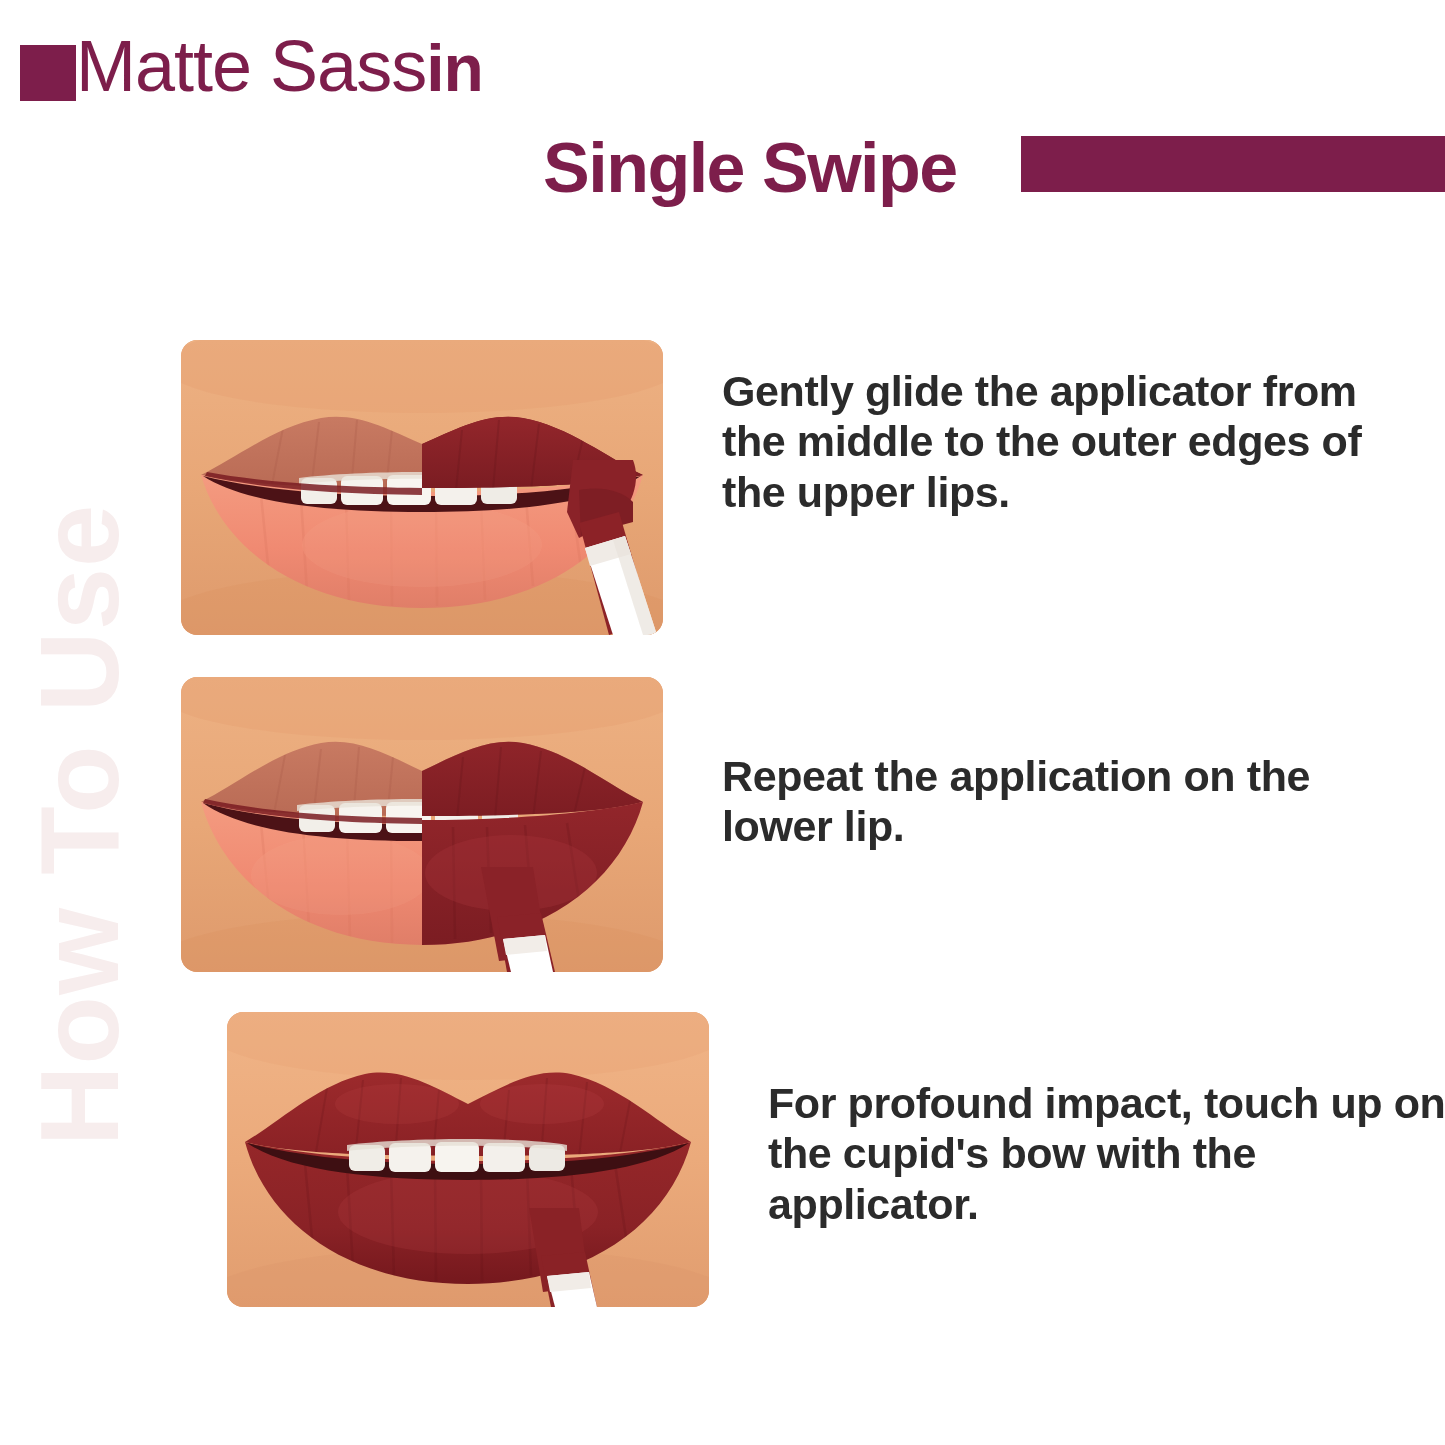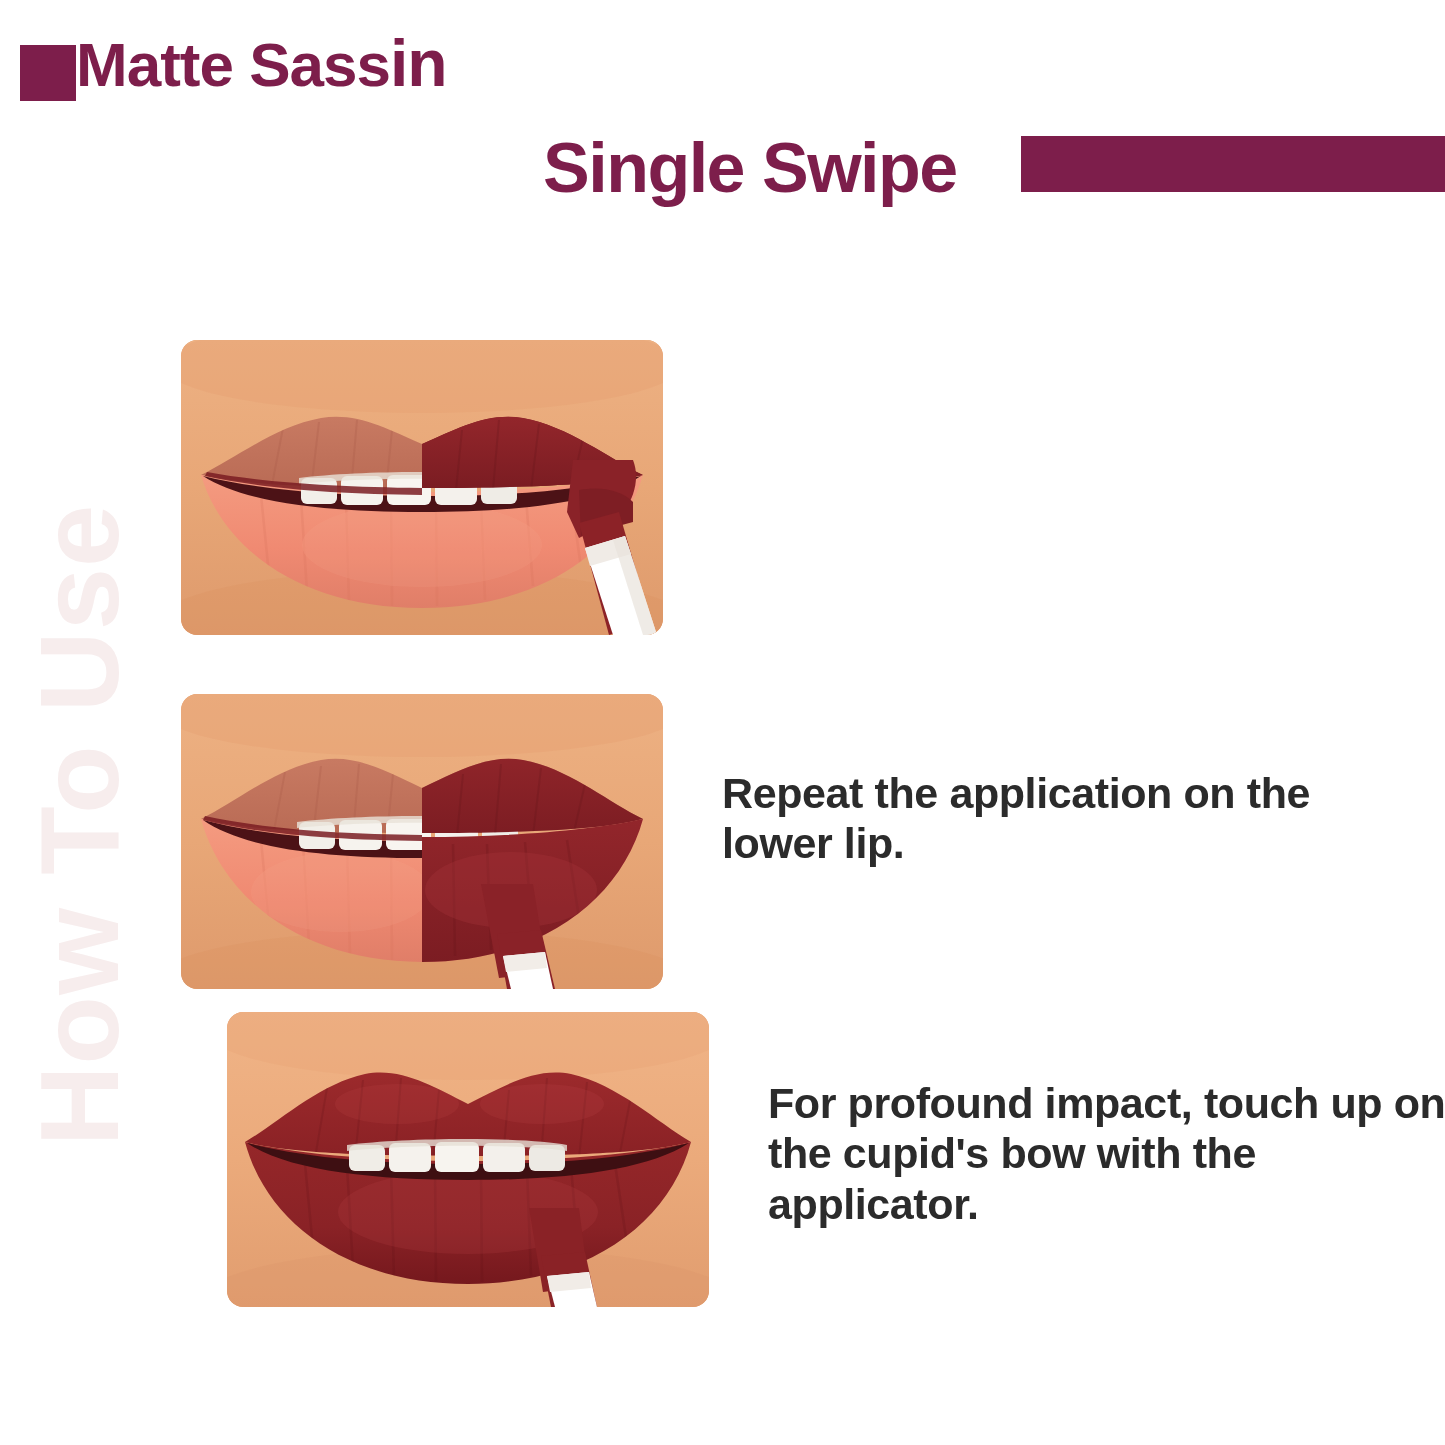--- a/index.html
+++ b/index.html
@@ -19,22 +19,22 @@
     width:56px; height:56px;
     background:#7D1E4B;
   }
 
   #title-line-1 {
     position:absolute; left:76px; top:30px;
     white-space:nowrap;
     line-height:1;
   }
   #title-brand {
-    font-size:62px;
-    font-weight:700;
+    font-size:72px;
+    font-weight:400;
     color:#7D1E4B;
     letter-spacing:-1px;
   }
   #title-in {
     font-size:66px;
     font-weight:bold;
     color:#7D1E4B;
     letter-spacing:-1px;
     margin-left:0;
   }
@@ -80,21 +80,21 @@
   
   #steps { position:absolute; left:0; top:0; width:1445px; height:1445px; }
 
   .step-row {
     position:absolute;
     left:181px;
     width:1250px;
     height:295px;
   }
   .step-row.r1 { top:340px; }
-  .step-row.r2 { top:694px;padding-left:8px; }
+  .step-row.r2 { top:677px;padding-left:8px; }
   .step-row.r3 { top:1012px;margin-left:46px; }
 
   .step-figure {
     position:absolute; left:0; top:0;
     width:482px; height:295px;
     border-radius:16px;
     overflow:hidden;
     background:#E6A273;
   }
   .step-figure svg { display:block; width:482px; height:295px; }
@@ -226,20 +226,21 @@
           <g>
             <path d="M398 183 L438 172 L470 282 L428 295 Z" fill="#8C2227"></path>
             <path d="M404 208 L444 196 L476 295 L432 295 Z" fill="#FFFFFF"></path>
             <path d="M404 208 L444 196 L450 214 L409 226 Z" fill="#F0EBE6"></path>
             <path d="M432 200 L444 196 L476 295 L462 295 Z" fill="#E8E2DC" opacity="0.7"></path>
           </g>
         </g>
       </svg>
     </div>
 
+    <div class="step-text">Gently glide the applicator from the middle to the outer edges of the upper lips.</div>
   </div>
 
   <div class="step-row r2">
 
     <div class="step-figure">
       <svg viewBox="0 0 482 295" xmlns="http://www.w3.org/2000/svg">
         <defs>
           <linearGradient id="skin2" x1="0" y1="0" x2="0" y2="1">
             <stop offset="0%" stop-color="#EDB183"></stop>
             <stop offset="50%" stop-color="#E8A777"></stop>

